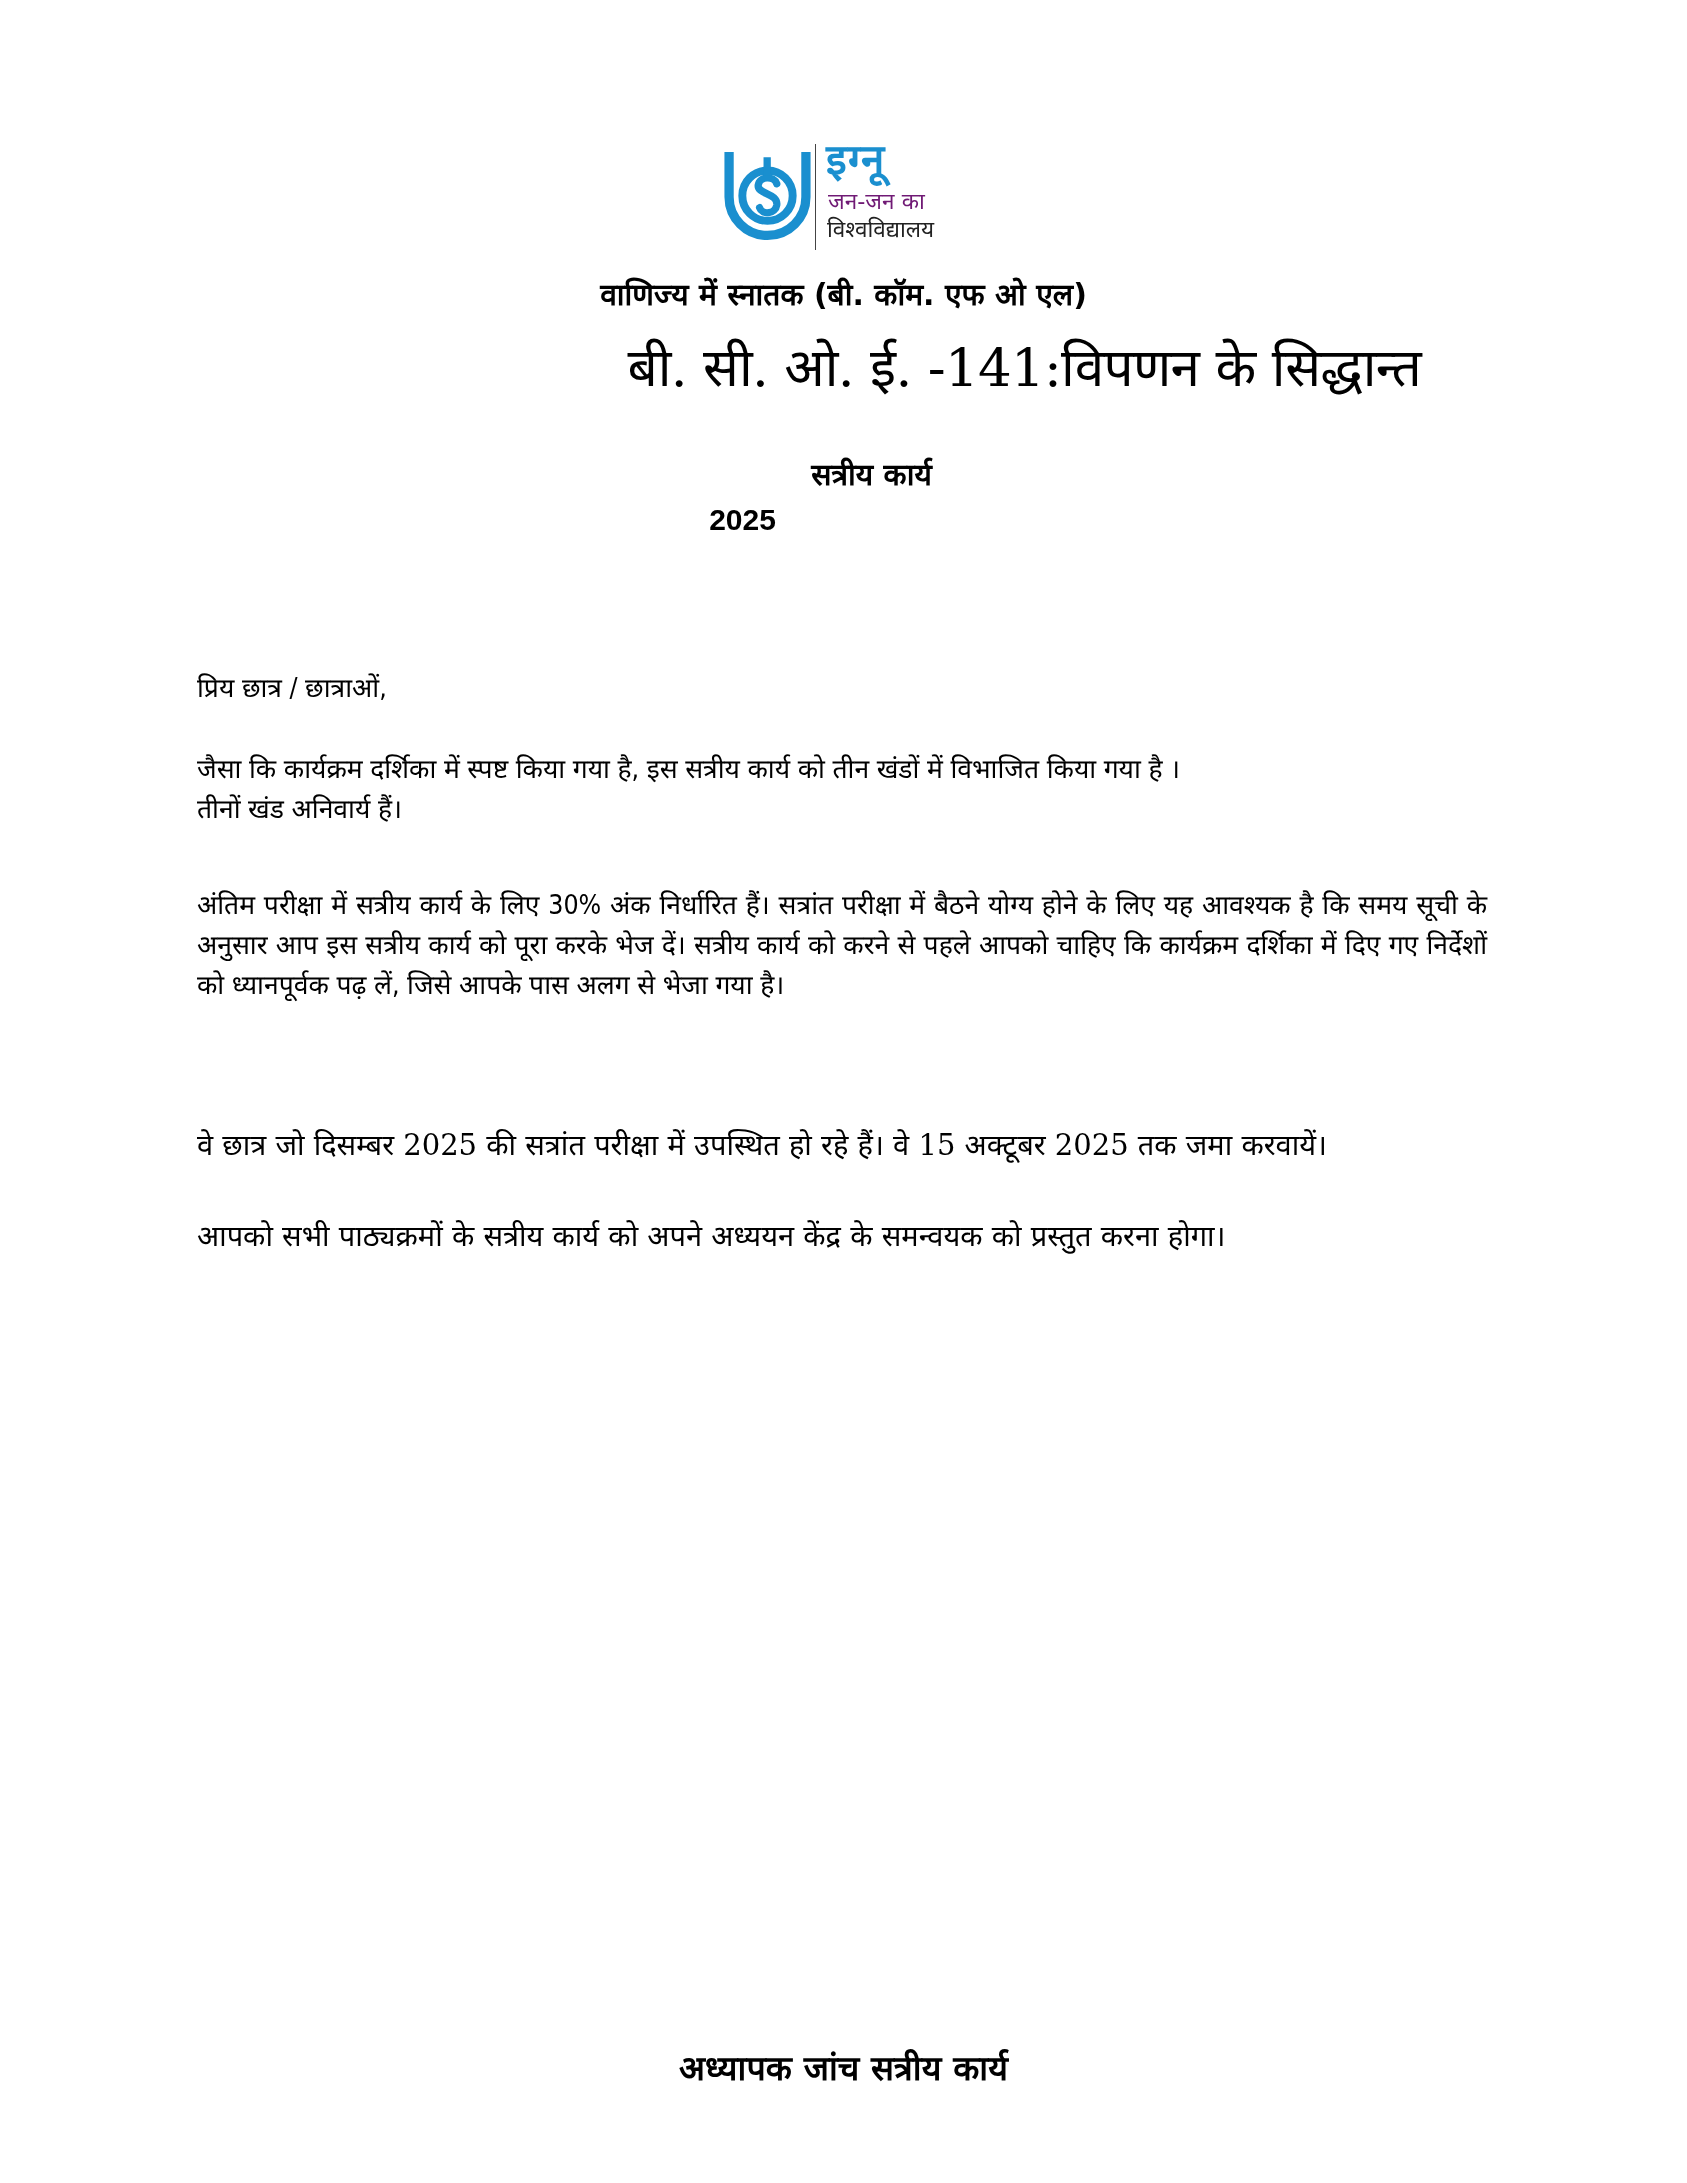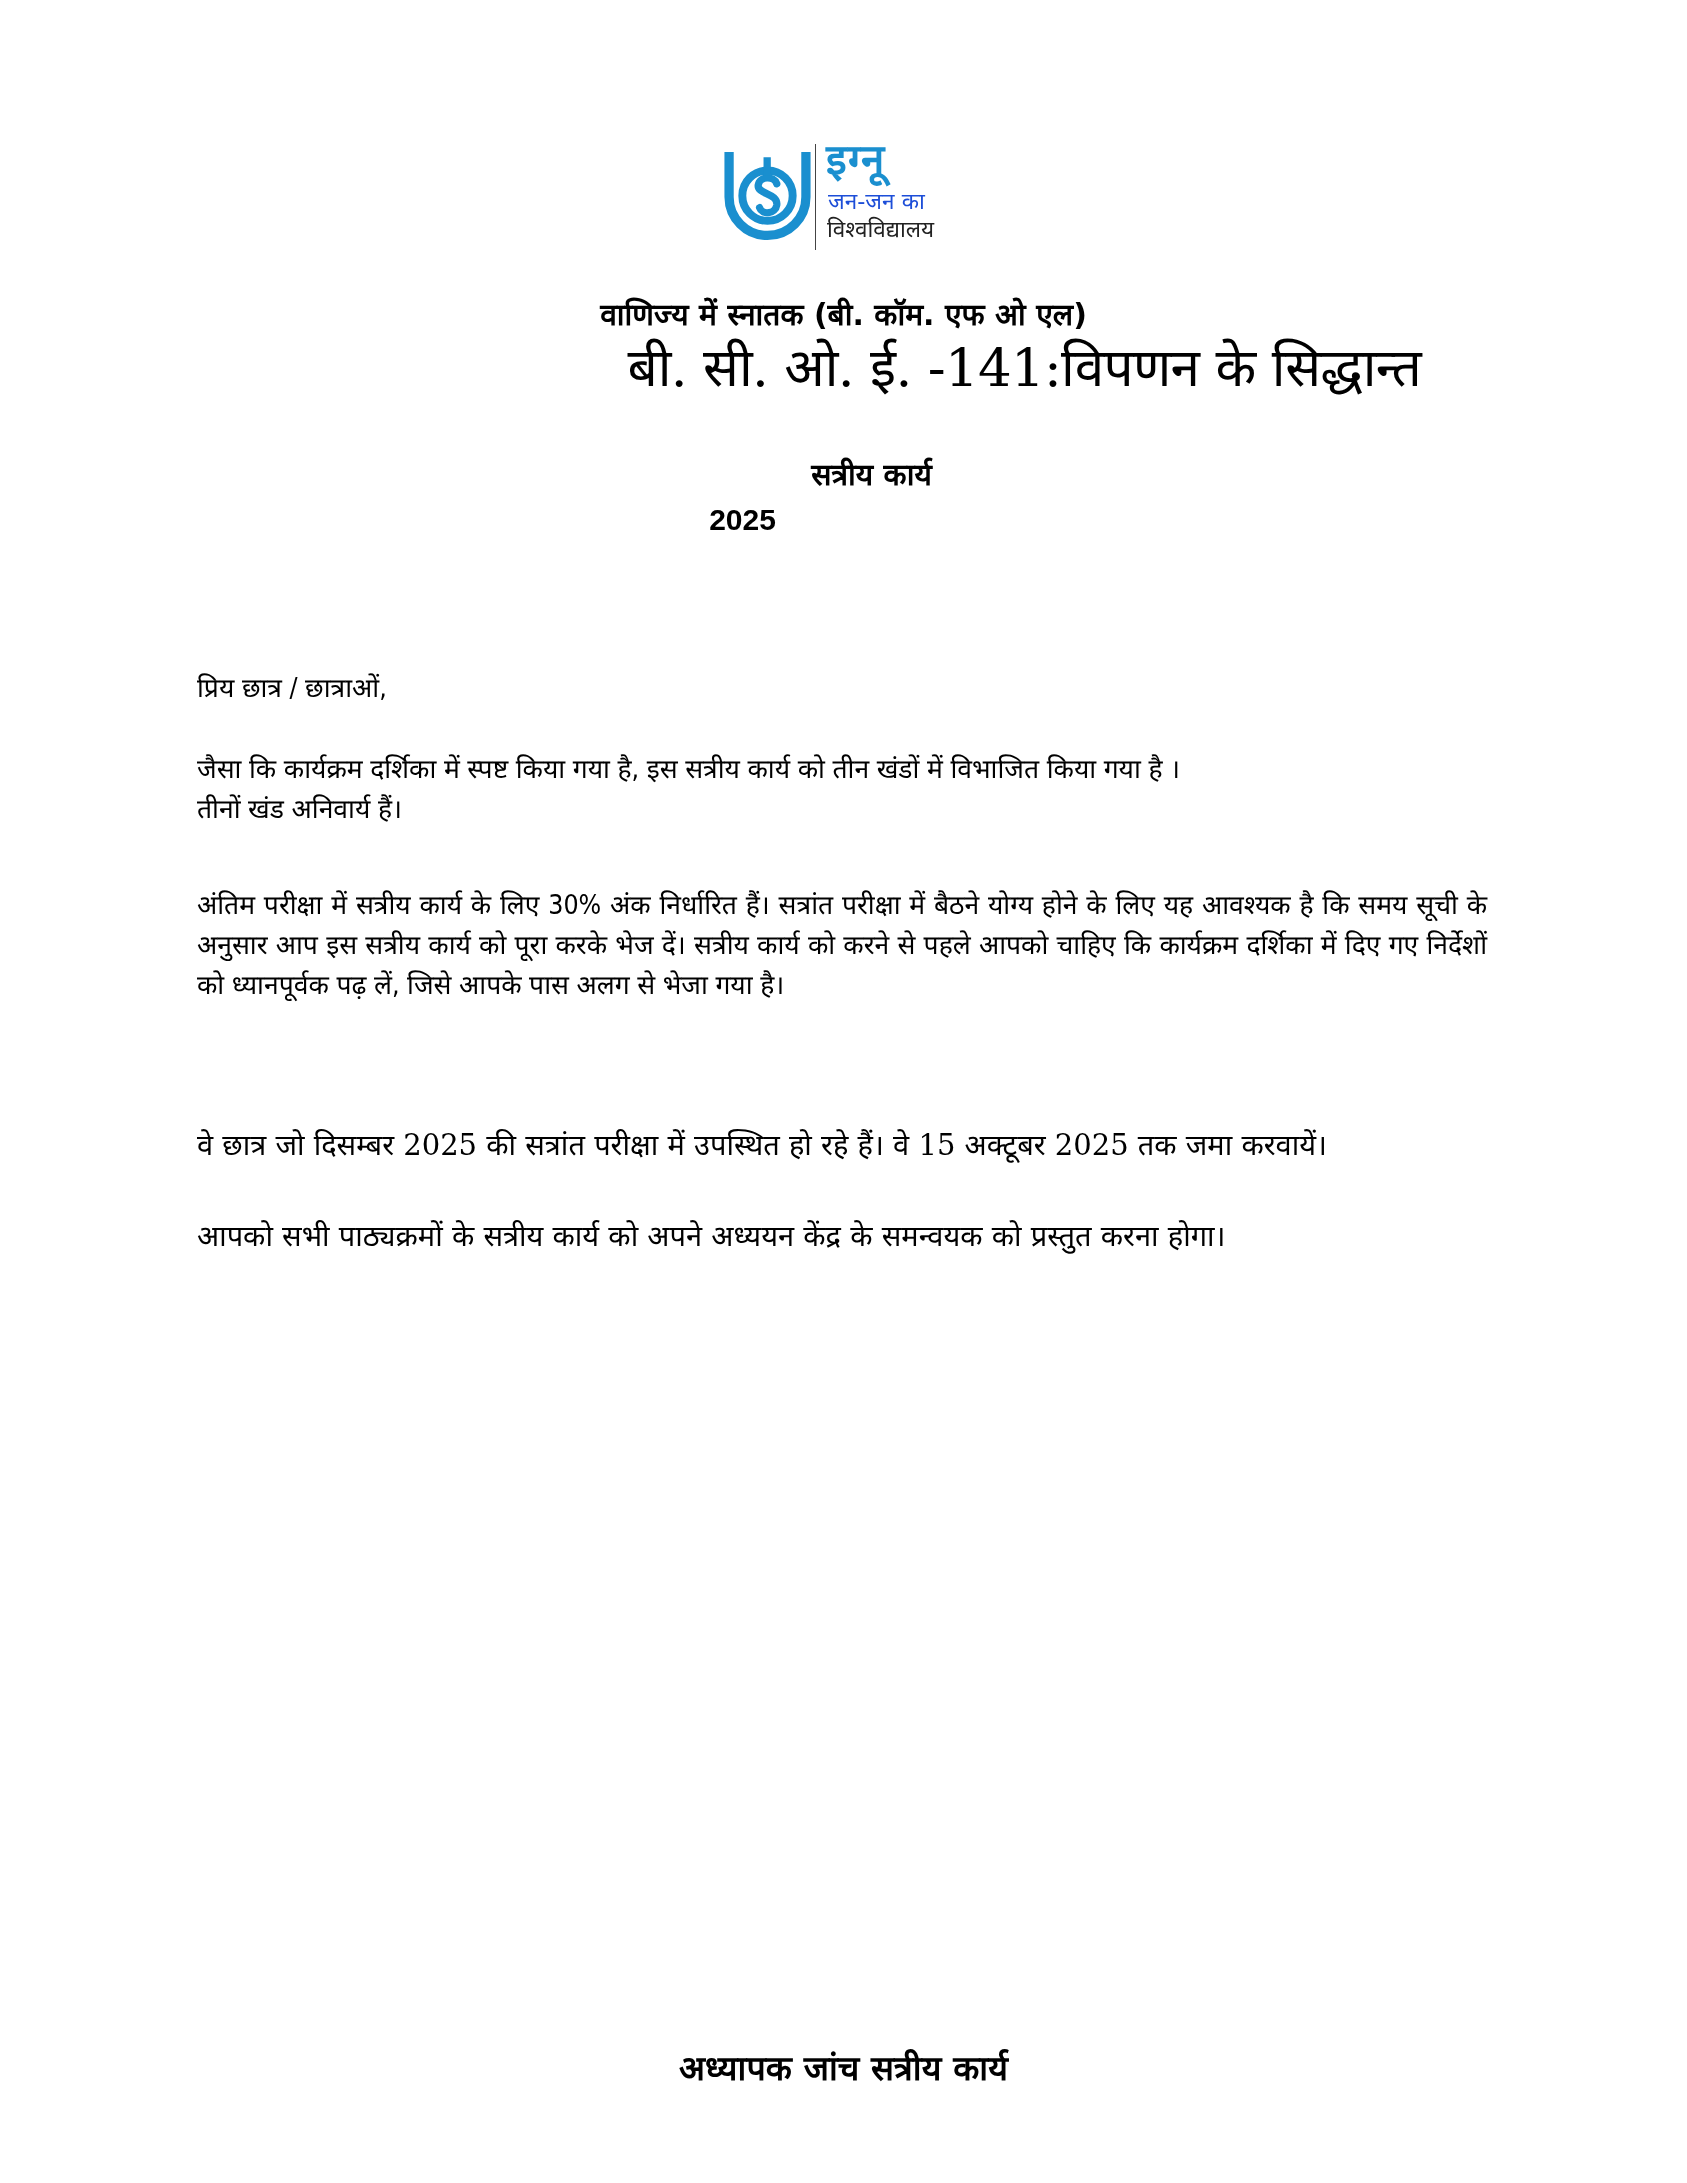--- a/index.html
+++ b/index.html
@@ -2,24 +2,24 @@
 <html style="font-size:10.6px"><head>
 <meta charset="utf-8">
 <style>
   html, body { margin: 0; padding: 0; background: #ffffff; }
   body { width: 1687px; height: 2183px; position: relative; overflow: hidden; color: #000; font-family: "Liberation Serif", "DejaVu Serif", serif; }
 
   .logo { position: absolute; left: 721px; top: 144px; width: 238px; height: 106px; }
   .logo svg { display: block; }
   .logo-divider { position: absolute; left: 94px; top: 0; width: 1.3px; height: 106px; background: #444; }
   .logo-brand { position: absolute; left: 105px; top: -5.3px; font-family: "DejaVu Sans", sans-serif; font-weight: bold; font-size: 42px; color: #1a8fcf; letter-spacing: 1.3px; line-height: 1; }
-  .logo-tag1 { position: absolute; left: 107px; top: 46px; font-family: "DejaVu Sans", sans-serif; font-size: 22.5px; color: #1d4ed8; line-height: 1; }
+  .logo-tag1 { position: absolute; left: 107px; top: 46px; font-family: "DejaVu Sans", sans-serif; font-size: 22.5px; color: #701a75; line-height: 1; }
   .logo-tag2 { position: absolute; left: 106px; top: 74px; font-family: "DejaVu Sans", sans-serif; font-size: 22.5px; color: #222; line-height: 1; }
 
-  .programme { position: absolute; left: 0; width: 1687px; top: 273px; text-align: center; font-family: "DejaVu Sans", sans-serif; font-weight: bold; font-size: 30px; margin-top: 20px; }
+  .programme { position: absolute; left: 0; width: 1687px; top: 273px; text-align: center; font-family: "DejaVu Sans", sans-serif; font-weight: bold; font-size: 30px; }
   .course-title { position: absolute; left: 0; width: 1421px; top: 329px; text-align: right; font-family: "DejaVu Serif", serif; font-weight: normal; font-size: 53px; letter-spacing: -0.7px; }
   .assign-title { position: absolute; left: 0; width: 1687px; top: 453px; text-align: center; font-family: "DejaVu Sans", sans-serif; font-weight: bold; font-size: 30px; padding-left: 28px; }
   .assign-year { position: absolute; left: 0; width: 1485px; top: 503px; text-align: center; font-family: "Liberation Sans", sans-serif; font-weight: bold; font-size: 30px; }
 
   .para { position: absolute; left: 197px; width: 1290px; font-family: "DejaVu Sans Condensed", "DejaVu Sans", sans-serif; font-size: 26.5px; line-height: 40px; }
   .p-greet { top: 668px; }
   .p1 { top: 749px; }
   .p2 { top: 885px; text-align: justify; }
   .p3 { top: 1125px; font-family: "DejaVu Serif", serif; font-size: 29px; }
   .p4 { top: 1216px; font-family: "DejaVu Serif", serif; font-size: 29px; }

